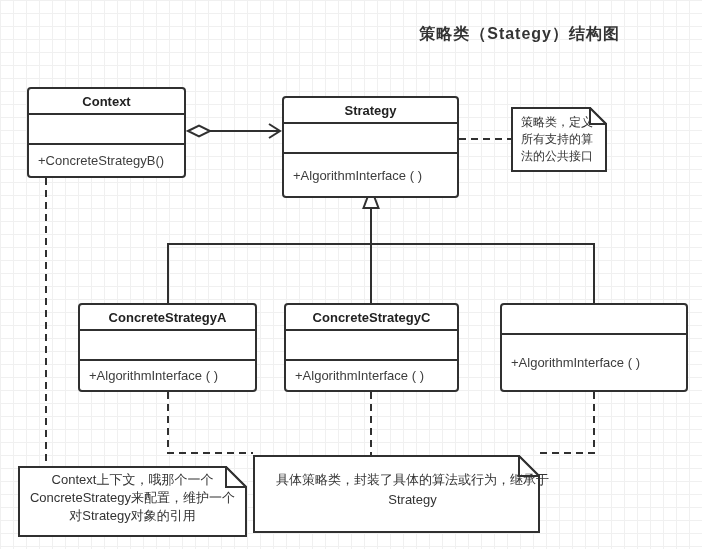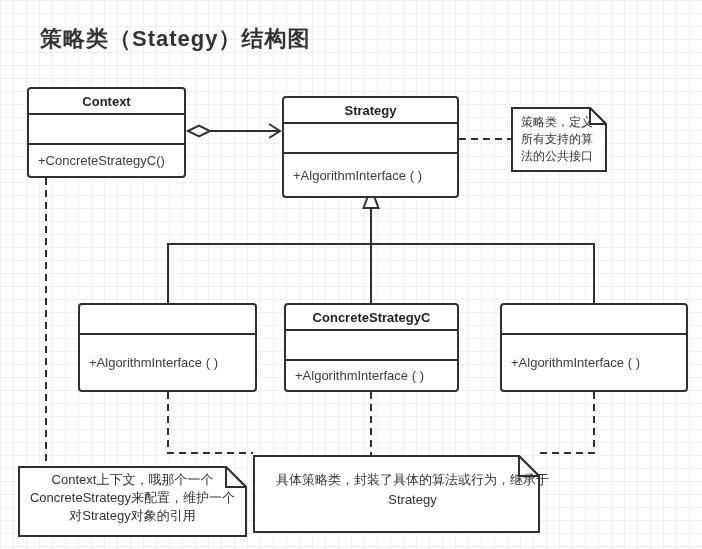--- a/index.html
+++ b/index.html
@@ -11,23 +11,22 @@
       linear-gradient(to right, #f0f0f0 1px, transparent 1px),
       linear-gradient(to bottom, #f0f0f0 1px, transparent 1px),
       linear-gradient(to right, #e4e4e4 1px, transparent 1px),
       linear-gradient(to bottom, #e4e4e4 1px, transparent 1px);
     background-size:13px 13px,13px 13px,65px 65px,65px 65px;
     font-family:"Liberation Sans","DejaVu Sans",sans-serif;
     overflow:hidden;
   }
   .title{
     position:absolute;left:0;top:24px;width:620px;
-    text-align:left;font-size:22px;font-weight:bold;color:#333;
+    text-align:right;font-size:16px;font-weight:bold;color:#333;
     letter-spacing:1px;
-    margin-left:40px;
   }
   .connectors{position:absolute;left:0;top:0;z-index:1;}
   .connectors line,.connectors polyline,.connectors polygon{
     stroke:#303030;stroke-width:2;
   }
   .connectors line,.connectors polyline{fill:none;}
   .connectors .openshape{fill:#ffffff;}
   .connectors .dashed{stroke-dasharray:7 5;}
   .uml-class{
     position:absolute;z-index:2;box-sizing:border-box;
@@ -81,30 +80,31 @@
       <line class="dashed" x1="46" y1="178" x2="46" y2="466"></line>
       <polyline class="dashed" points="168,392 168,453 253,453"></polyline>
       <line class="dashed" x1="371" y1="392" x2="371" y2="455"></line>
       <polyline class="dashed" points="594,392 594,453 540,453"></polyline>
     </g>
   </svg>
 
   <div class="uml-class" style="left:27px;top:87px;width:159px;height:91px">
     <div class="hdr">Context</div>
     <div class="attrs"></div>
-    <div class="ops">+ConcreteStrategyC()</div>
+    <div class="ops">+ConcreteStrategyB()</div>
   </div>
 
   <div class="uml-class" style="left:282px;top:96px;width:177px;height:102px">
     <div class="hdr">Strategy</div>
     <div class="attrs"></div>
     <div class="ops">+AlgorithmInterface ( )</div>
   </div>
 
   <div class="uml-class" style="left:78px;top:303px;width:179px;height:89px">
+    <div class="hdr">ConcreteStrategyA</div>
     <div class="attrs"></div>
     <div class="ops">+AlgorithmInterface ( )</div>
   </div>
 
   <div class="uml-class" style="left:284px;top:303px;width:175px;height:89px">
     <div class="hdr">ConcreteStrategyC</div>
     <div class="attrs"></div>
     <div class="ops">+AlgorithmInterface ( )</div>
   </div>
 

